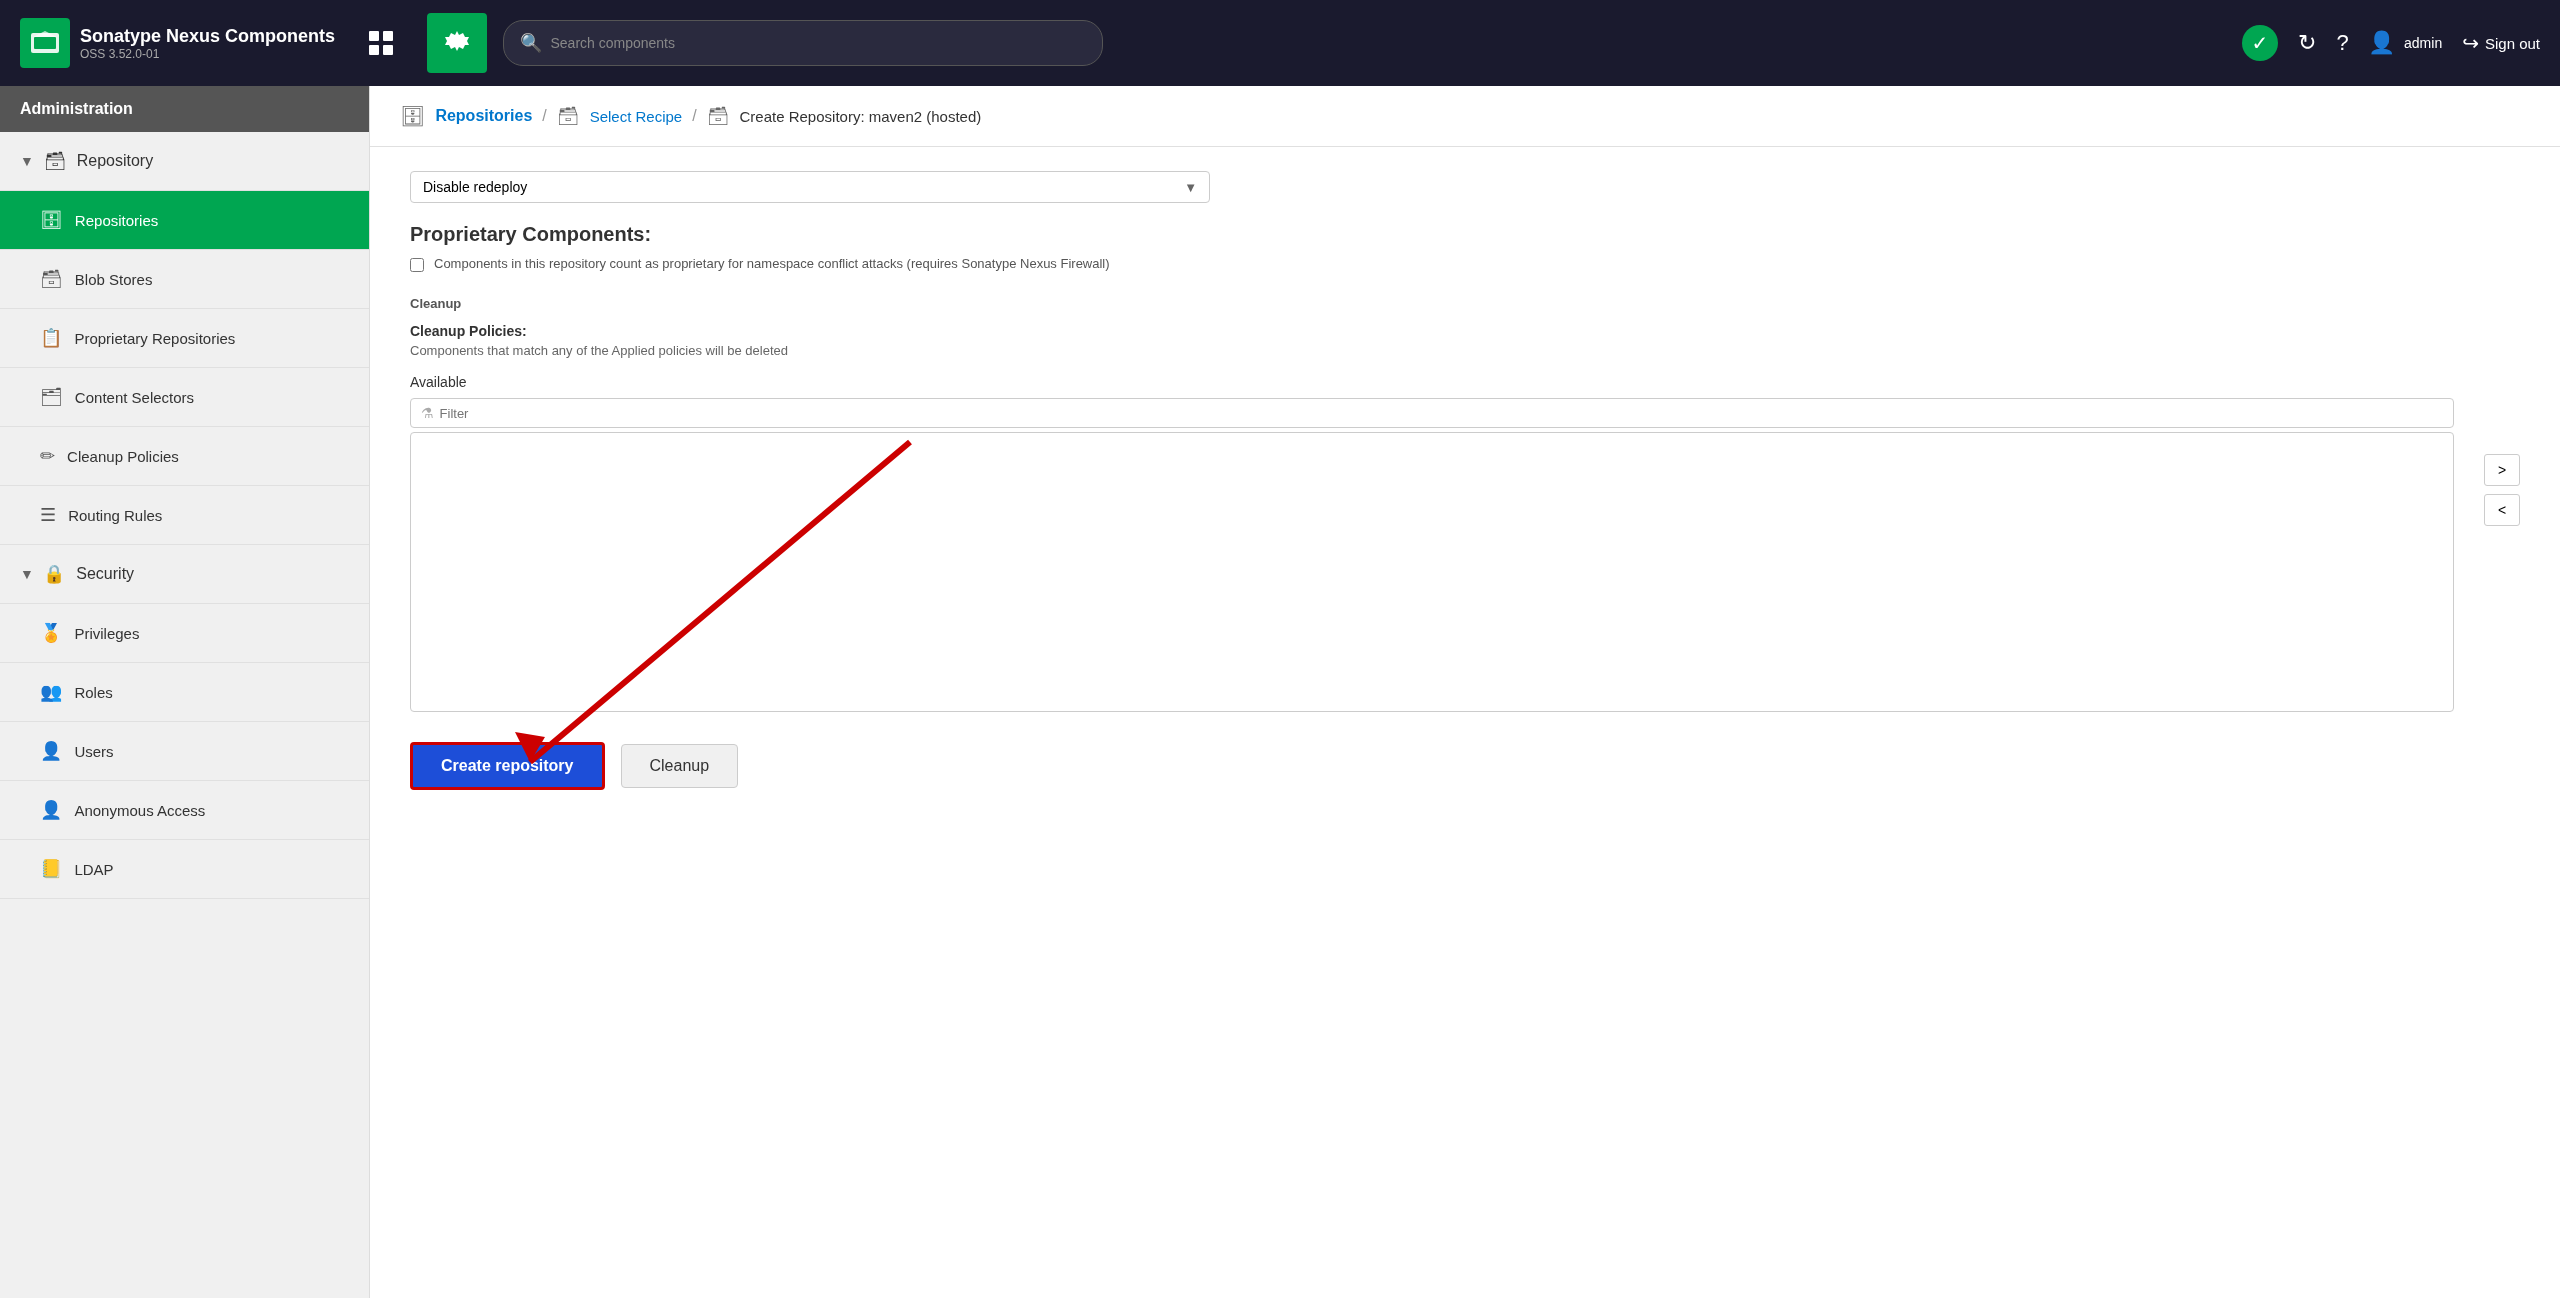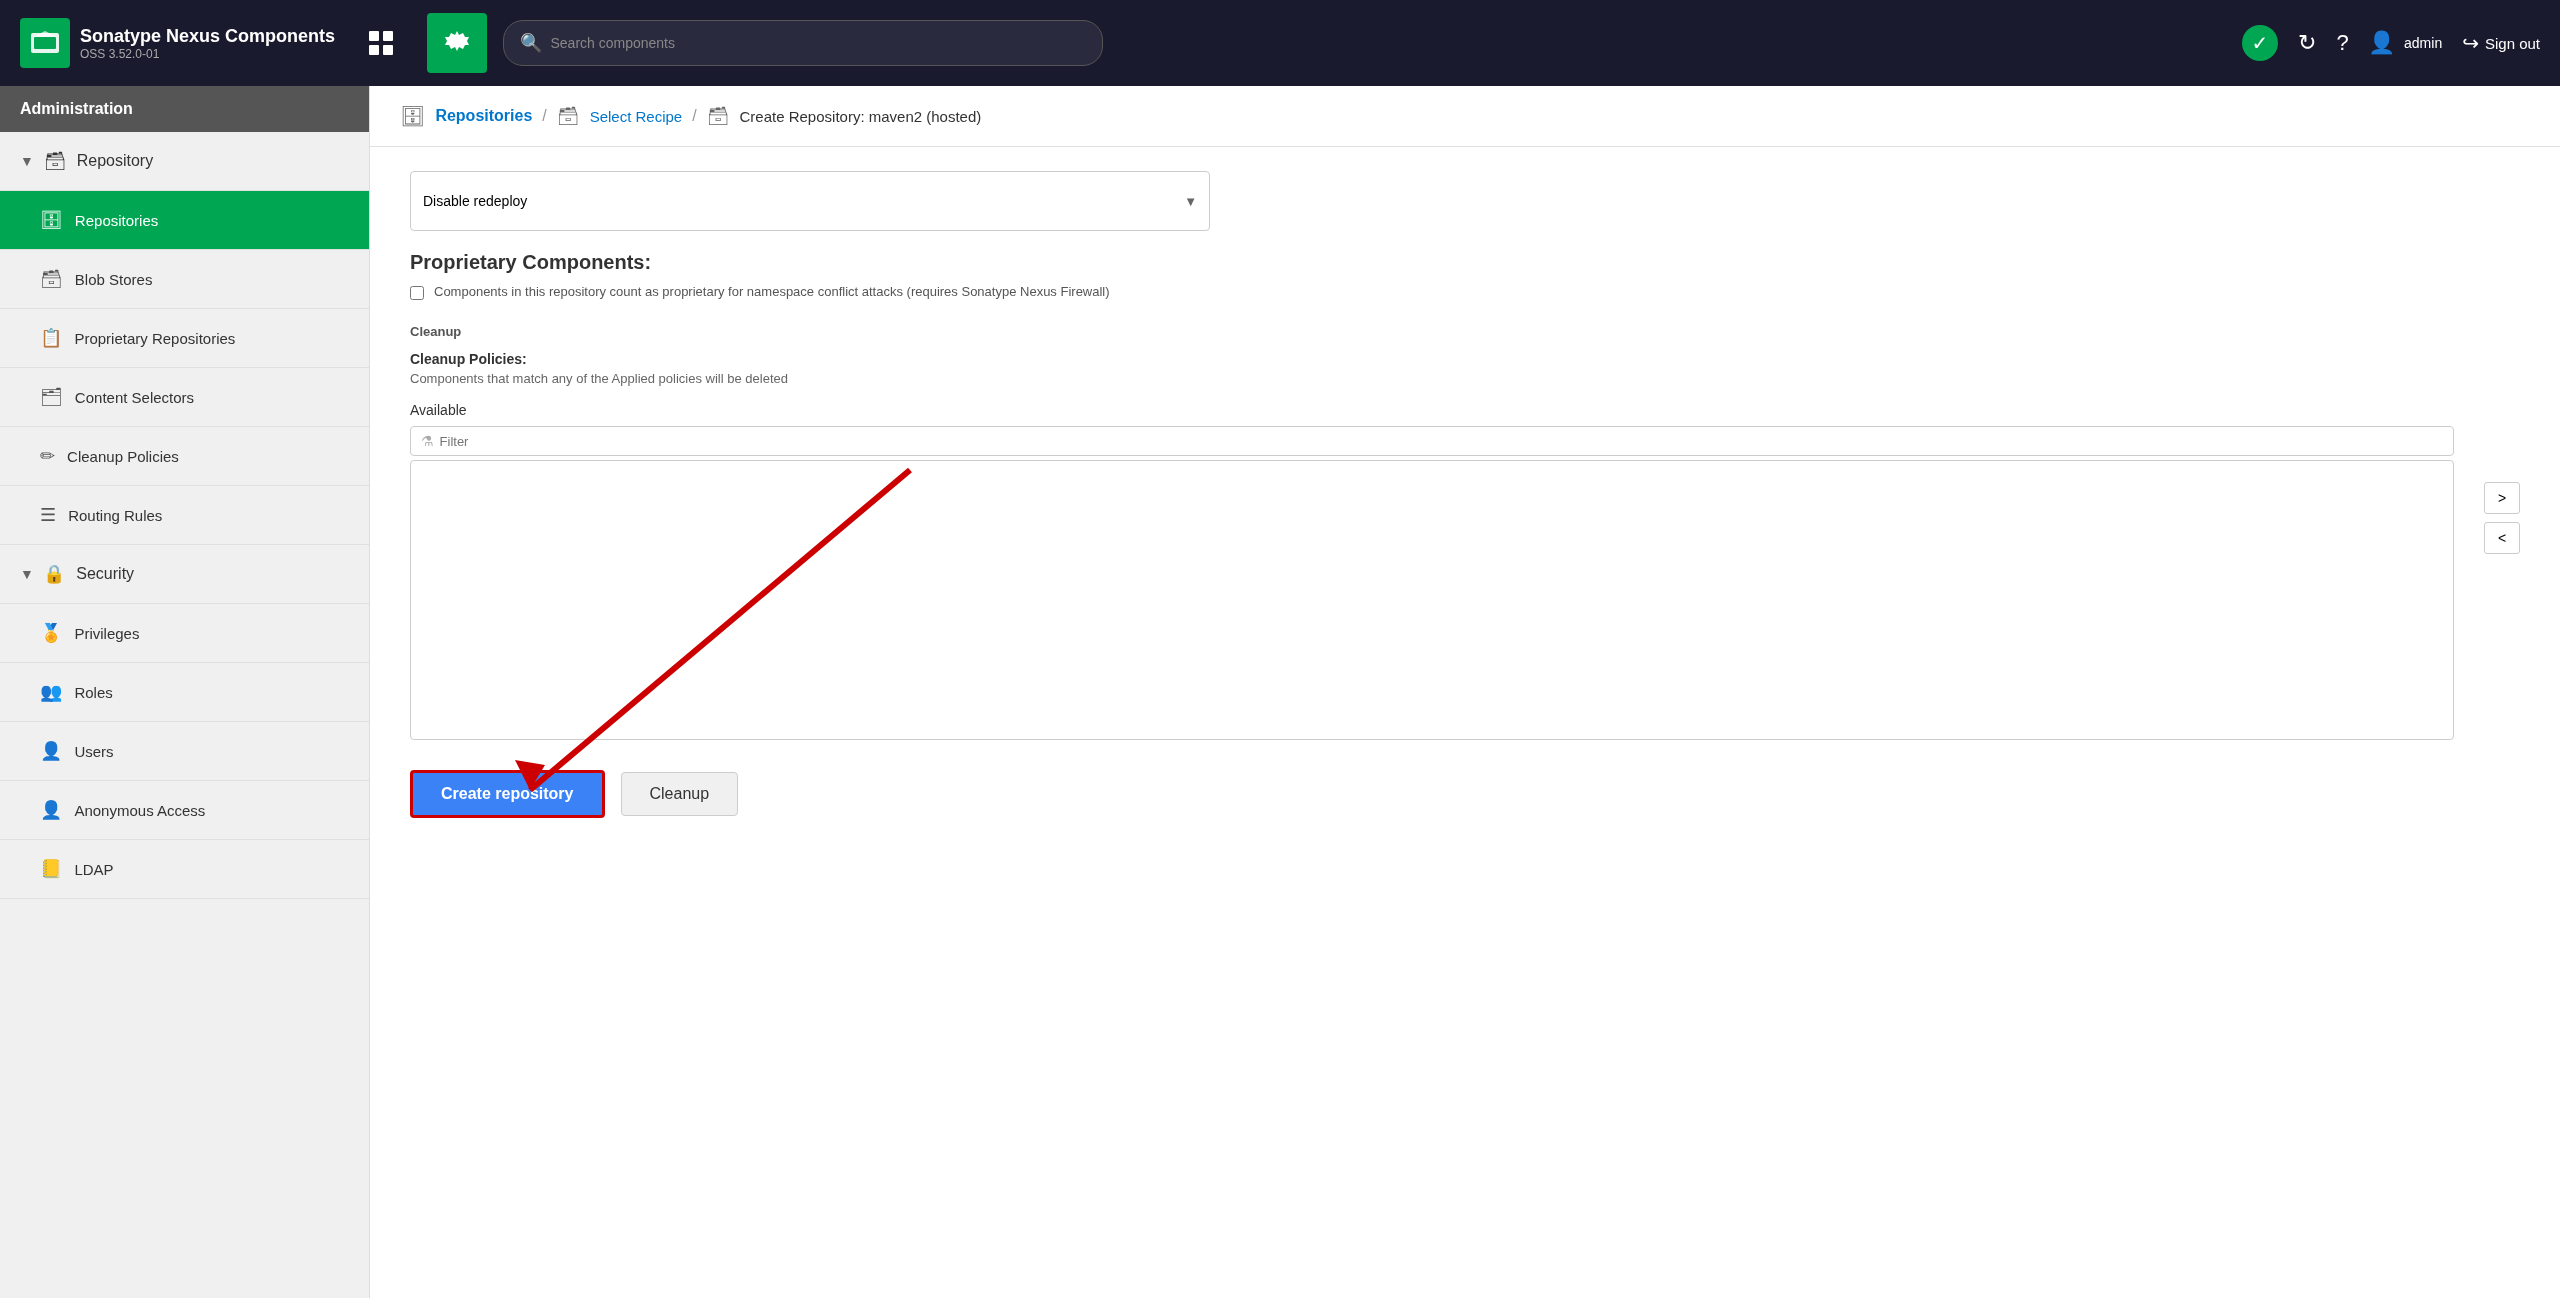--- a/index.html
+++ b/index.html
@@ -200,21 +200,21 @@
 
     
     .form-group { margin-bottom: 20px; }
 
     .select-field {
       display: flex;
       align-items: center;
       border: 1px solid #ccc;
       border-radius: 4px;
       background: white;
-      height: 60px;
+      height: 32px;
       padding: 0 12px;
       max-width: 800px;
       position: relative;
     }
     .select-field select {
       width: 100%;
       border: none;
       outline: none;
       font-size: 14px;
       background: transparent;
@@ -327,21 +327,21 @@
 
     
     .action-buttons {
       display: flex;
       gap: 16px;
       margin-top: 30px;
       align-items: center;
       position: relative;
     }
     .btn-create {
-      background: #3b82f6;
+      background: #1d4ed8;
       color: white;
       border: 3px solid #cc0000;
       border-radius: 4px;
       padding: 12px 28px;
       font-size: 16px;
       font-weight: bold;
       cursor: pointer;
     }
     .btn-cancel {
       background: #f0f0f0;

